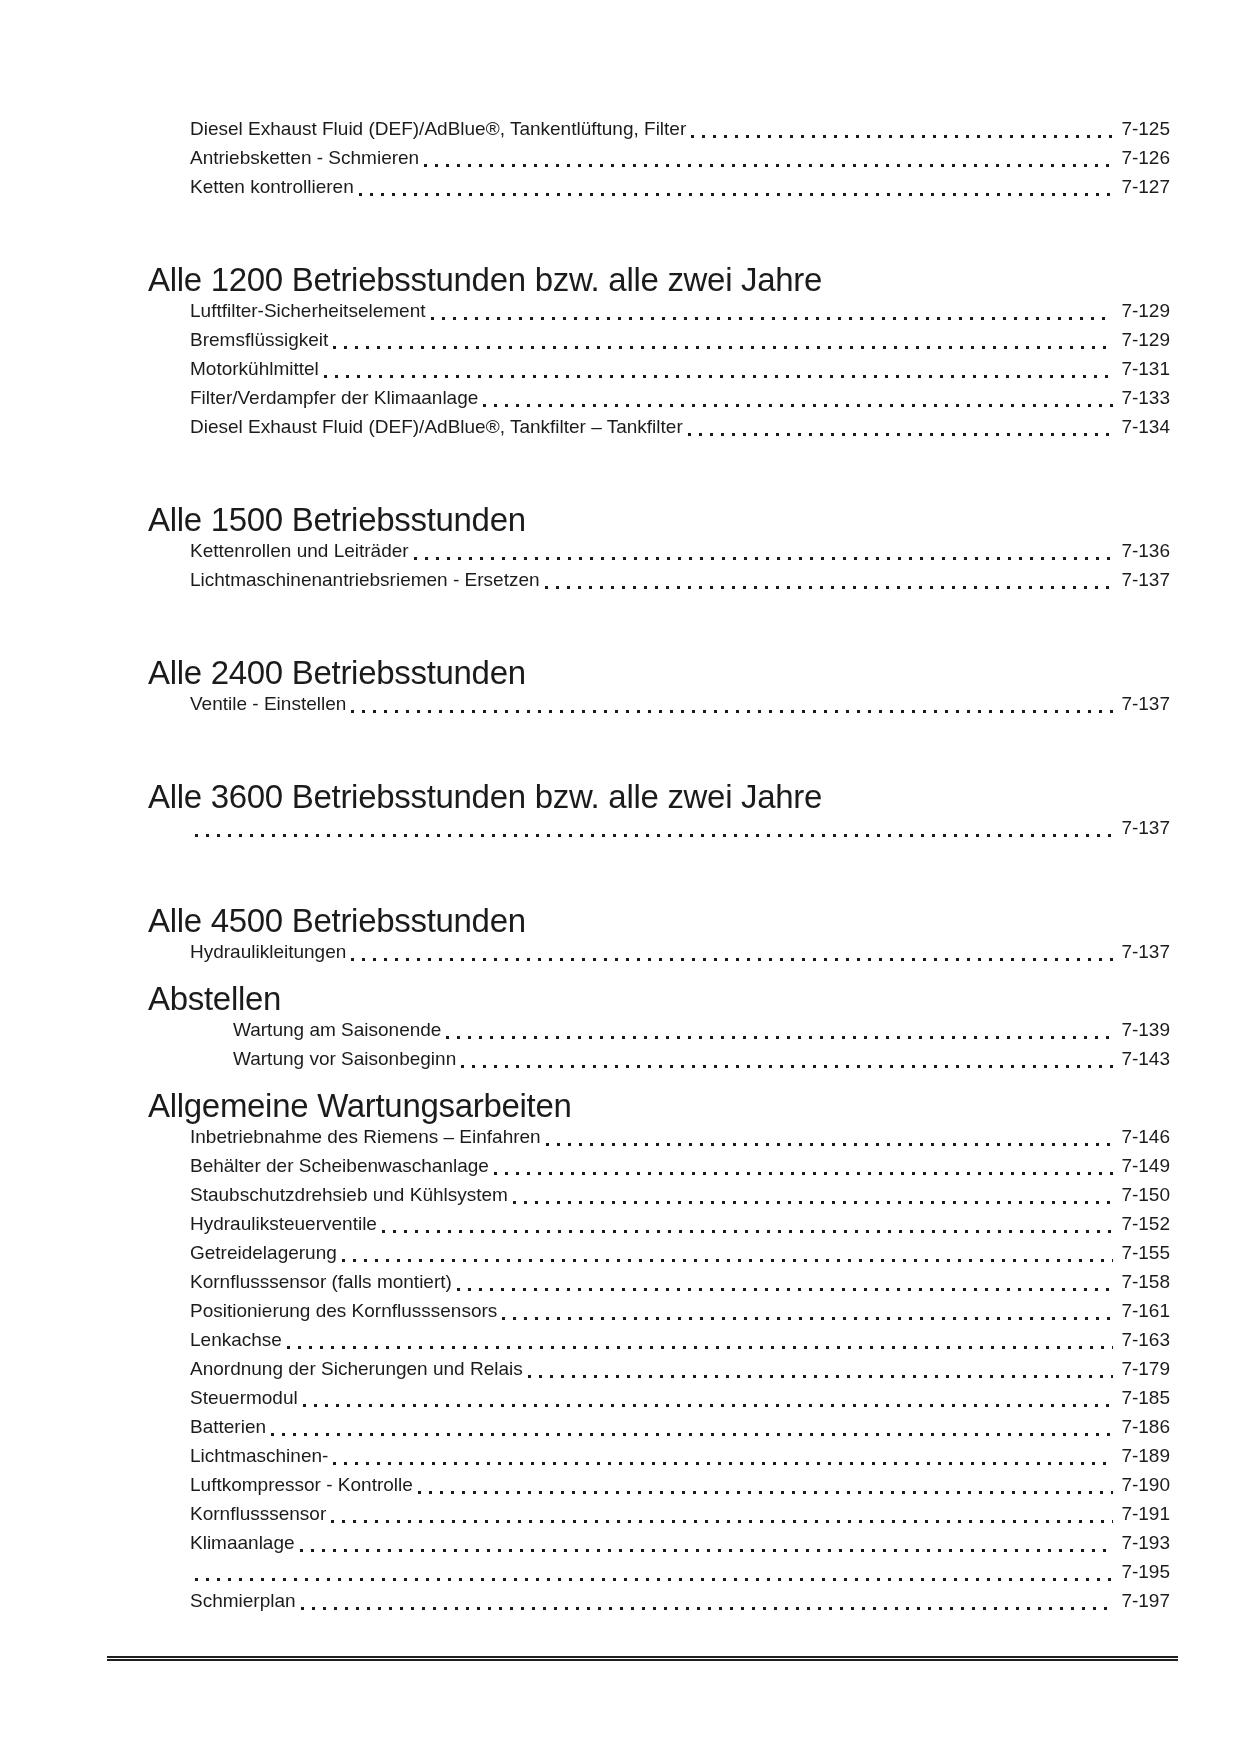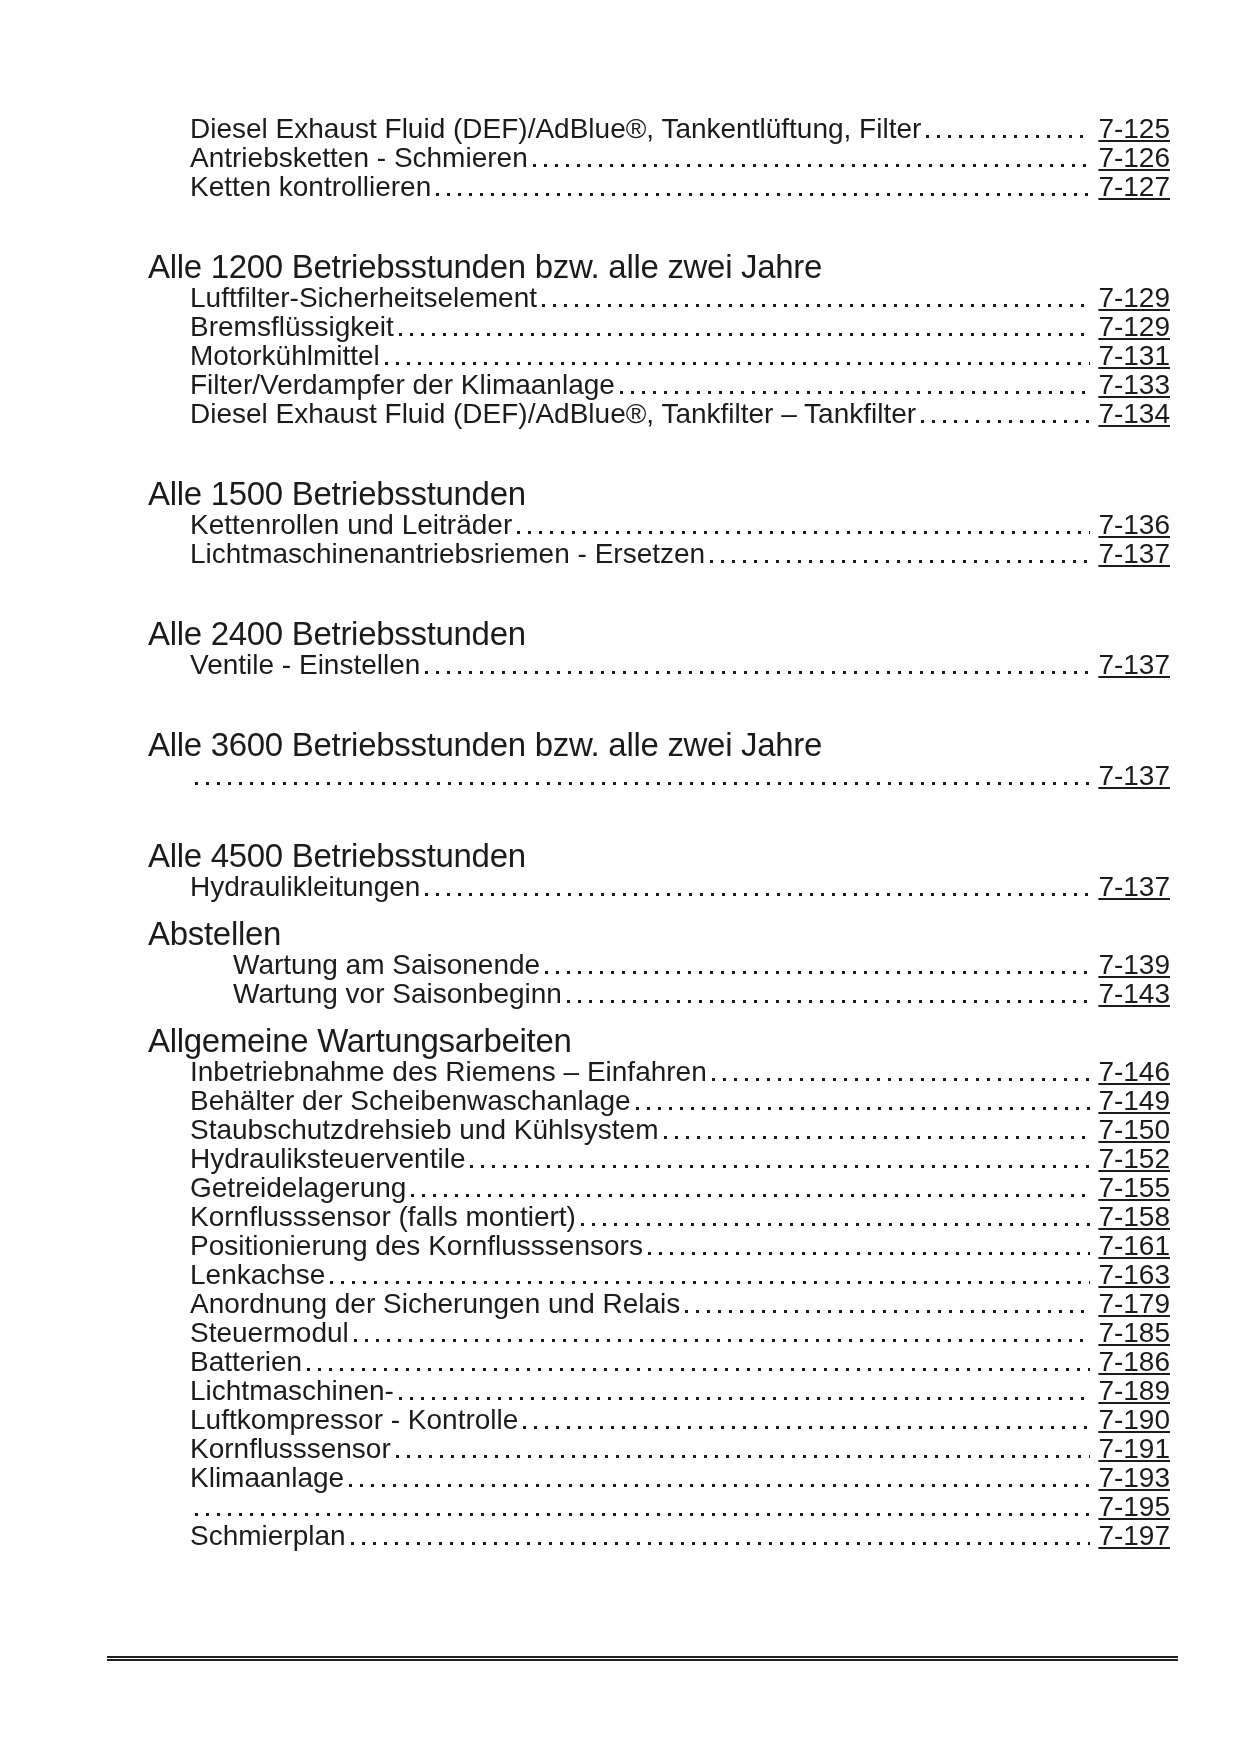--- a/index.html
+++ b/index.html
@@ -20,55 +20,55 @@
     position:absolute;
     top:114px; left:148px;
     width:1022px;
   }
   .toc-section { }
   .toc-heading {
     font-size:33px;
     line-height:33px;
     font-weight:400;
     letter-spacing:-0.3px;
-    margin-top:49px;
+    margin-top:62px;
     margin-bottom:0;
     white-space:nowrap;
   }
   
   .toc-section:first-of-type { margin-top:0; }
   
   .toc-section:nth-of-type(7) .toc-heading,
   .toc-section:nth-of-type(8) .toc-heading { margin-top:16px; }
 
   .toc-row {
     display:flex;
     align-items:flex-end;
-    font-size:28px;
+    font-size:19px;
     line-height:29px;
     padding-left:42px;
     white-space:nowrap;
   }
   .toc-row.indent-1 { padding-left:85px; }
   .toc-label { white-space:nowrap; }
   .leader {
     flex:1 1 auto;
     position:relative;
     height:29px;
     margin:0 8px 0 5px;
     min-width:20px;
   }
   .leader::before {
     content:"";
     position:absolute;
     left:0; right:0; bottom:5px;
     height:3px;
     background:repeating-linear-gradient(to right, #1b1b1b 0 3px, transparent 3px 11px);
   }
-  .pagenum { white-space:nowrap;text-decoration:underline; }
+  .pagenum { white-space:nowrap; }
 
   .footer-rule {
     position:absolute;
     left:107px; top:1656px;
     width:1071px;
     height:5px;
     border:0;
     border-top:2px solid #1f1f1f;
     border-bottom:2px solid #1f1f1f;
     background:transparent;

